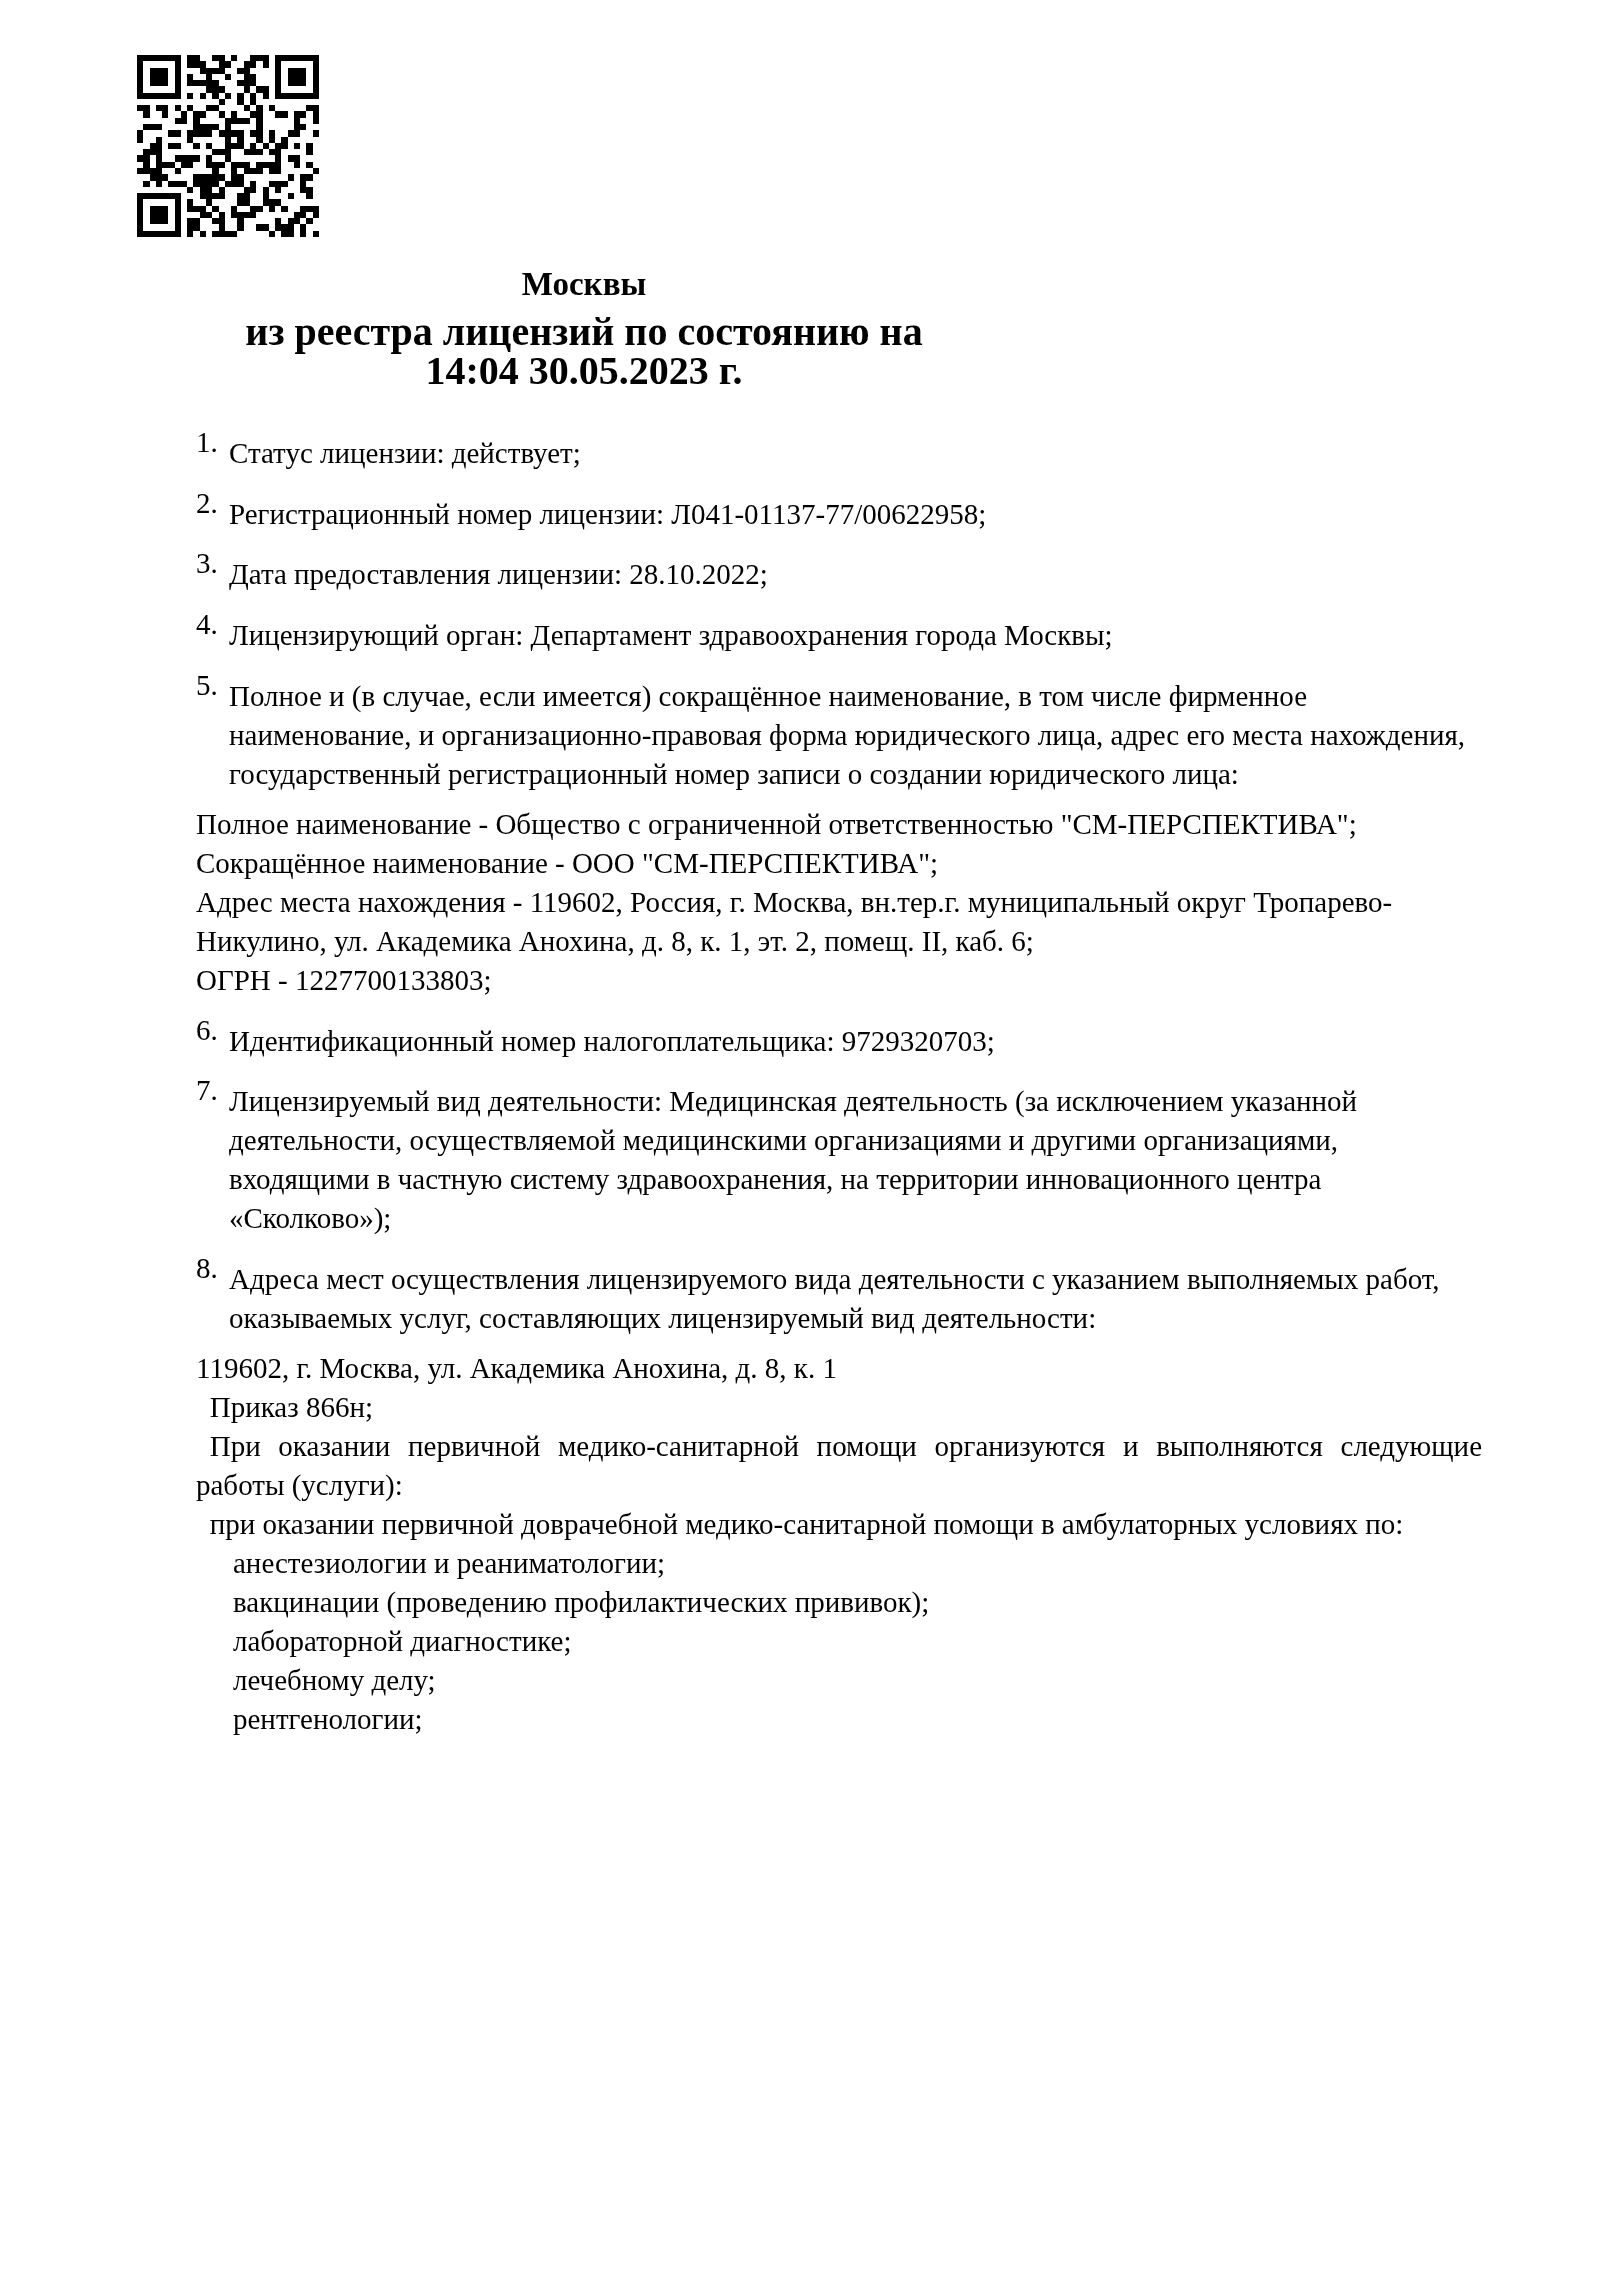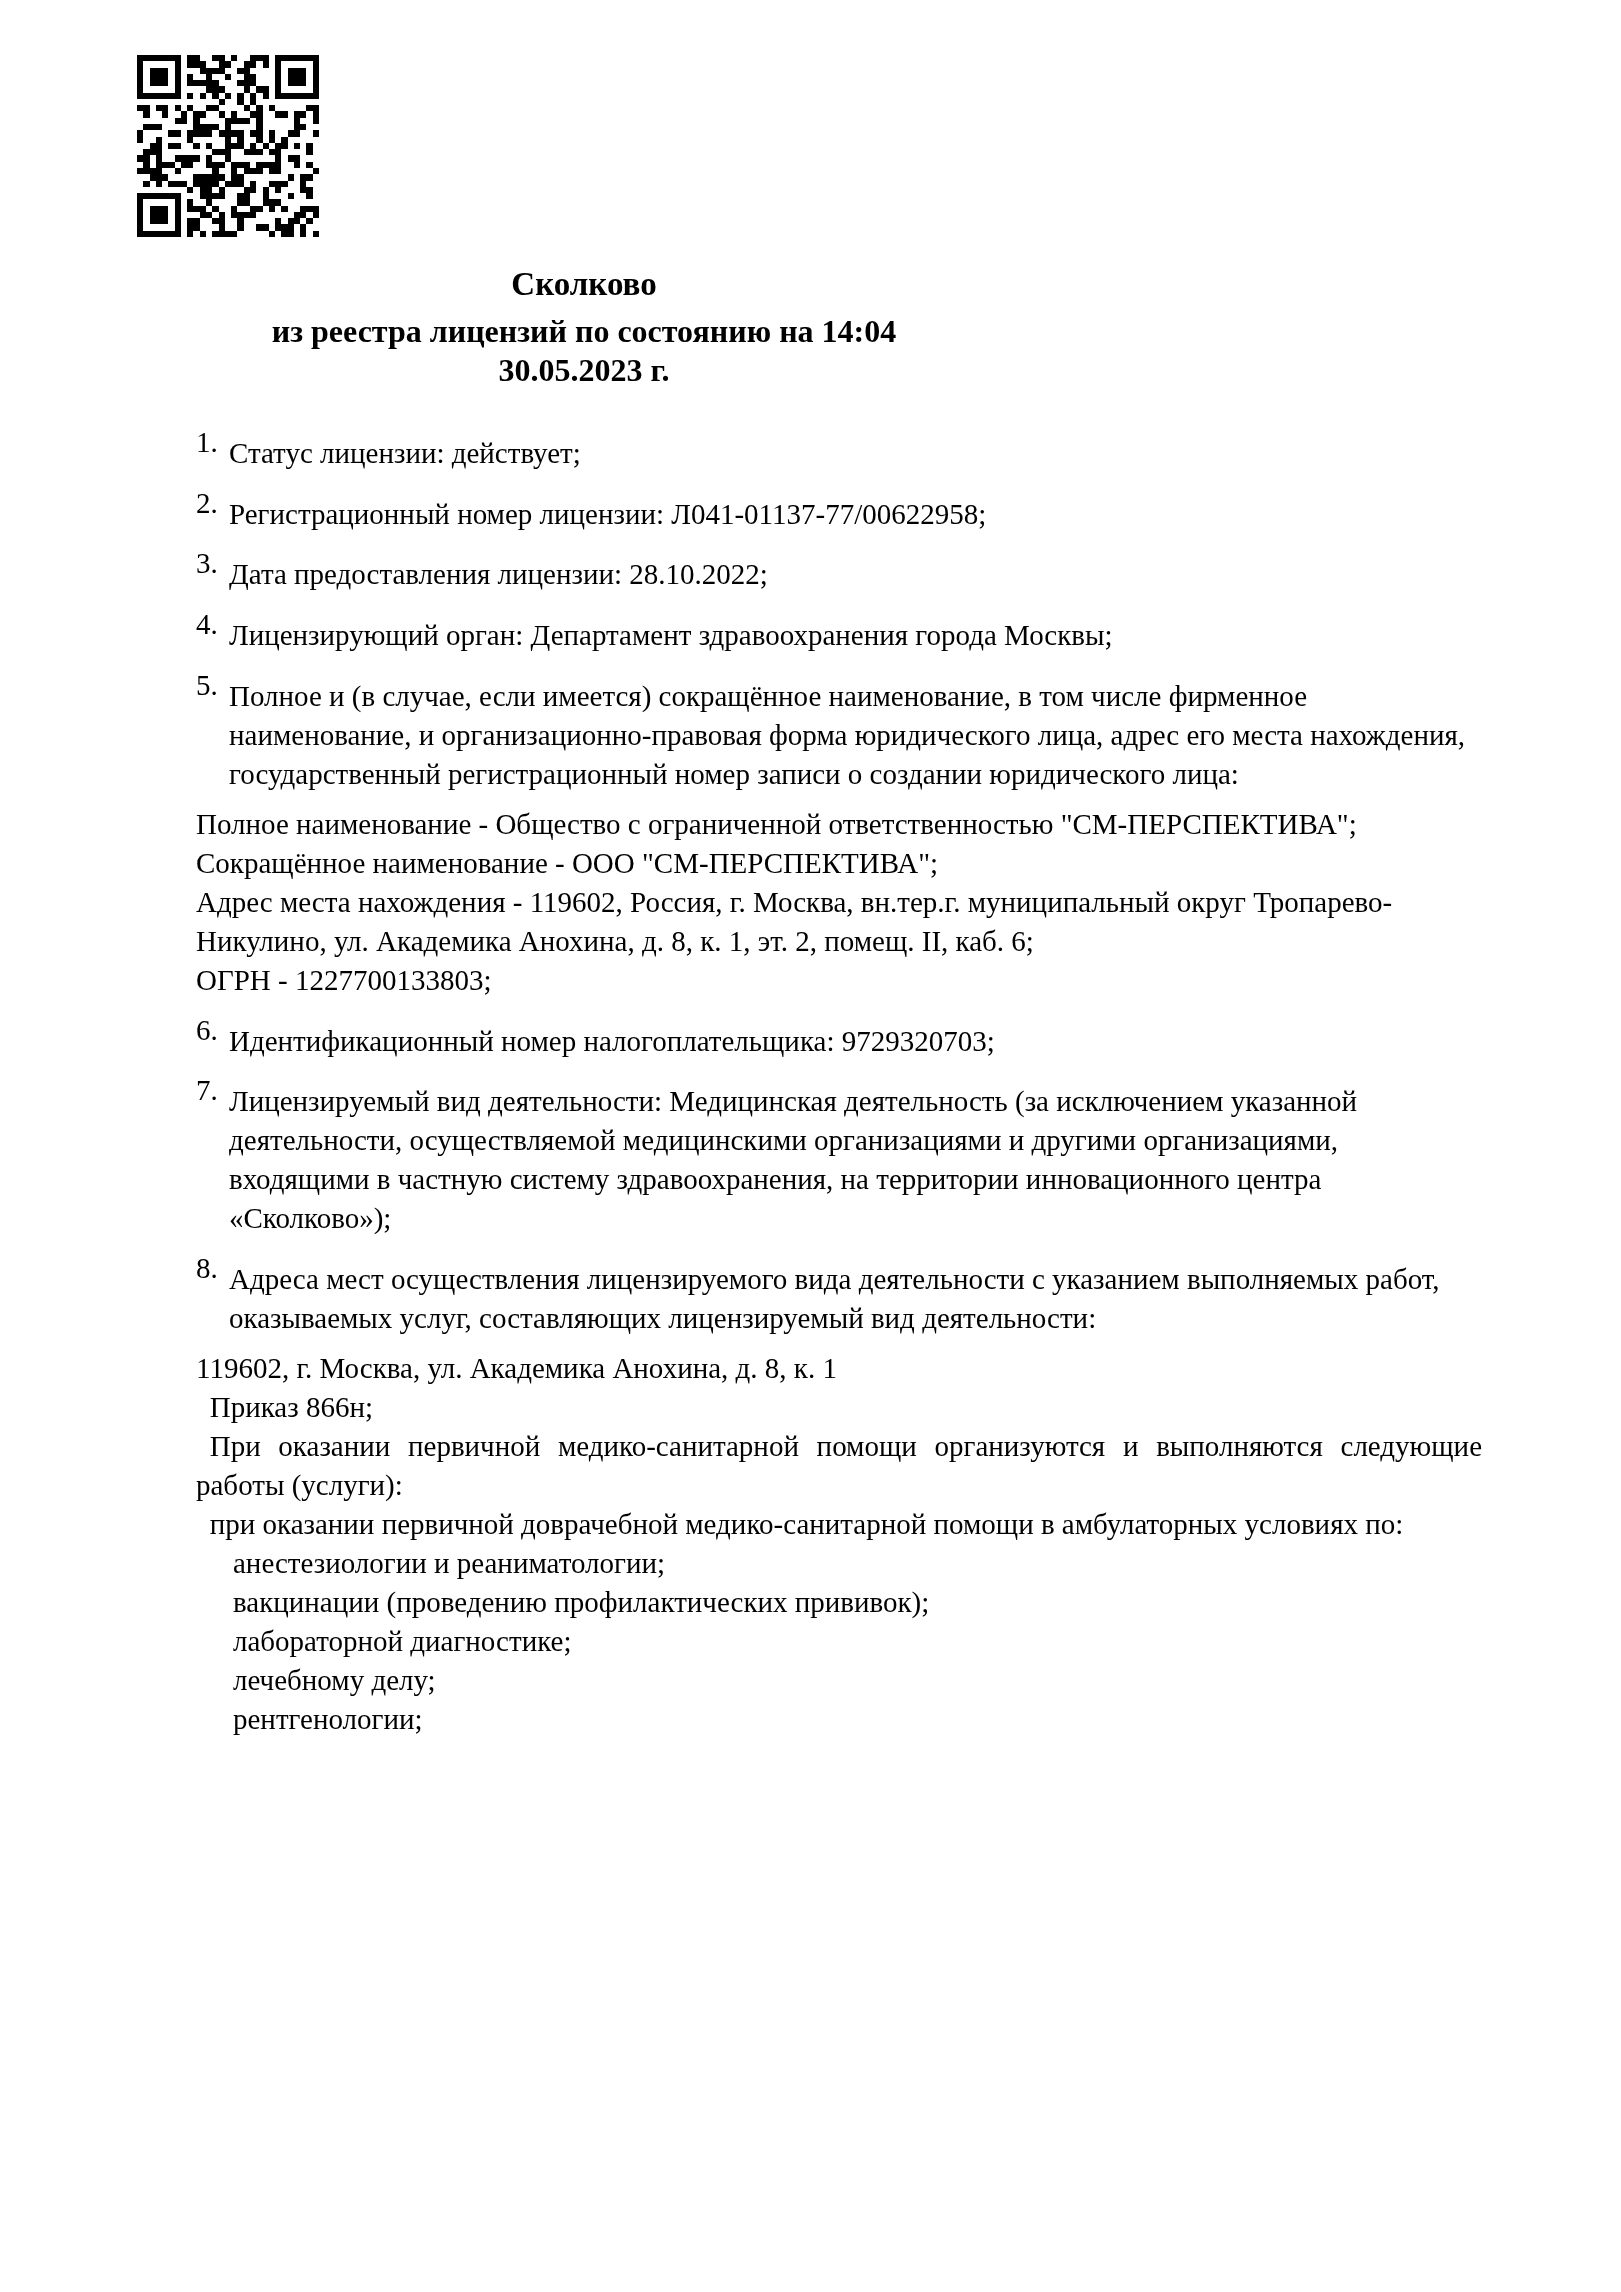--- a/index.html
+++ b/index.html
@@ -32,21 +32,21 @@
     font-size: 29px;
     line-height: 39px;
     text-align: left;
   }
   .header {
     width: 776px;
     text-align: center;
     font-weight: 700;
   }
   .doc-title { font-size: 33px; }
-  .doc-subtitle { font-size: 32px; margin-top: 7.8px; }
+  .doc-subtitle { font-size: 40px; margin-top: 7.8px; }
   .body-text { margin-top: 33px; }
   .item { display: flex; margin-bottom: 10.8px; }
   .item .num { flex: 0 0 33px; }
   .item .txt { flex: 1; margin-top: 11px; }
   .block { margin-bottom: 10.8px; }
   .block p { margin: 0; }
   .p-ind  { padding-left: 13.7px; }
   .p-just { text-align: justify; text-indent: 13.7px; }
   .p-svc  { padding-left: 37px; }
 </style>
@@ -369,21 +369,21 @@
           <rect x="0" y="154" width="49" height="49"></rect>
           <rect fill="#fff" x="7" y="161" width="35" height="35"></rect>
           <rect x="14" y="168" width="21" height="21"></rect>
         </g>
       </svg>
   </div>
 
   <div class="content">
 
     <div class="header">
-      <div class="doc-title">Сколково</div>
+      <div class="doc-title">Москвы</div>
       <div class="doc-subtitle">из реестра лицензий по состоянию на 14:04 30.05.2023 г.</div>
     </div>
 
     <div class="body-text">
 
       <div class="item">
         <span class="num">1.</span>
         <span class="txt">Статус лицензии: действует;</span>
       </div>
 

